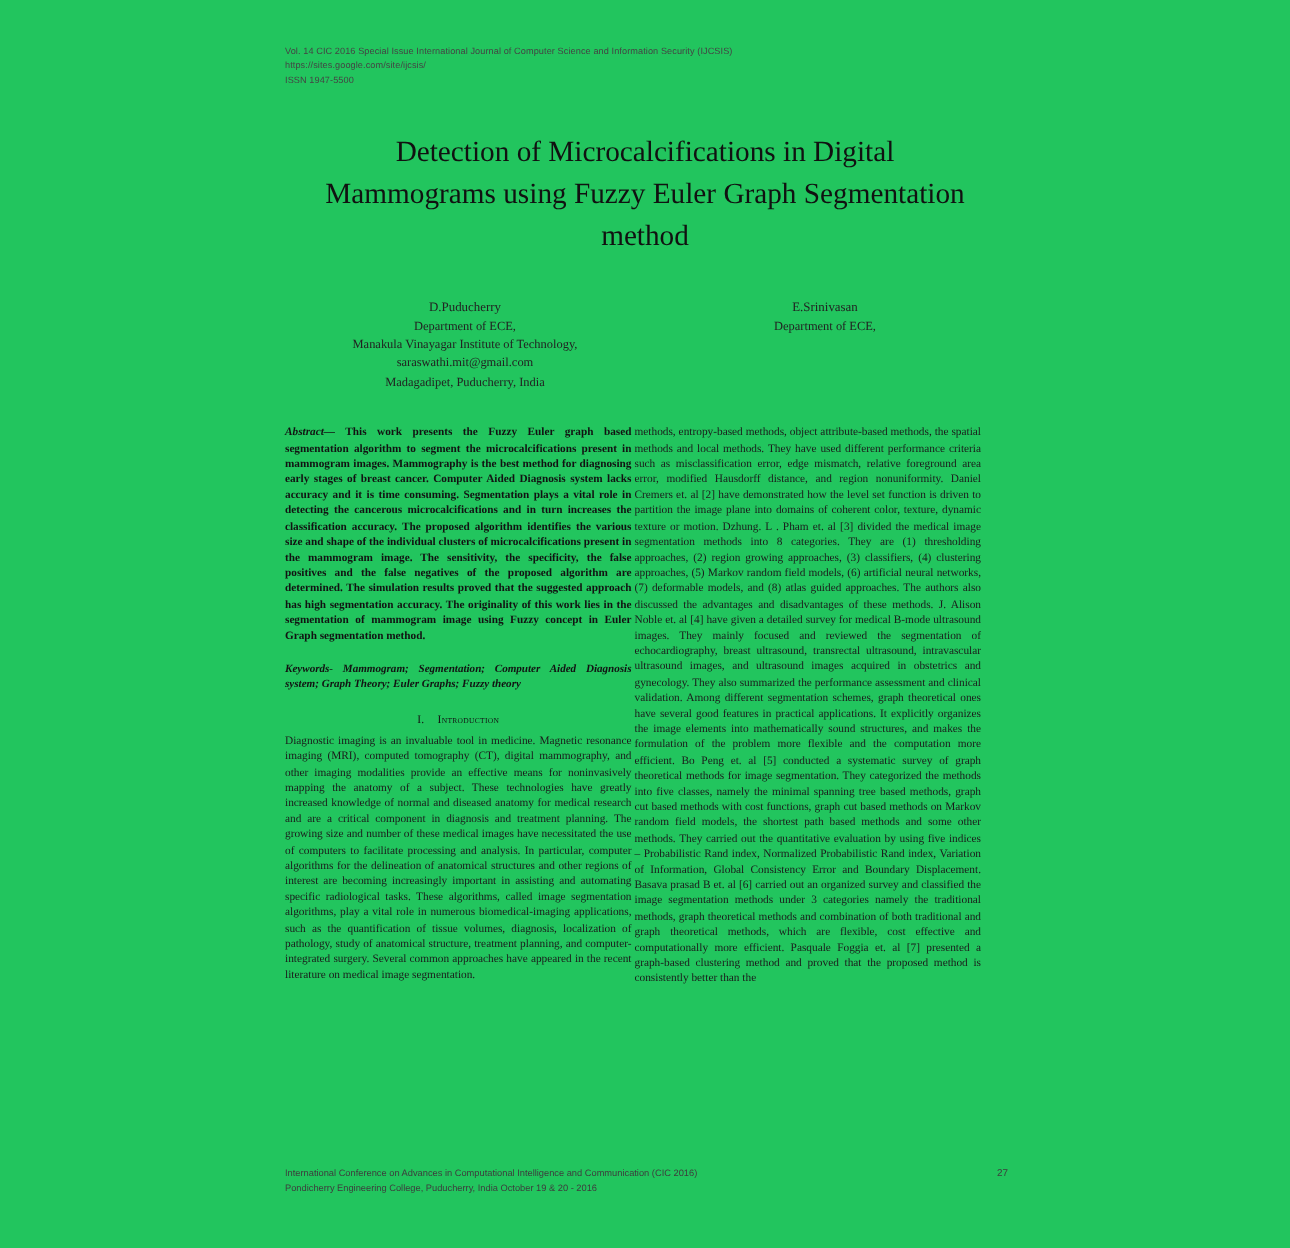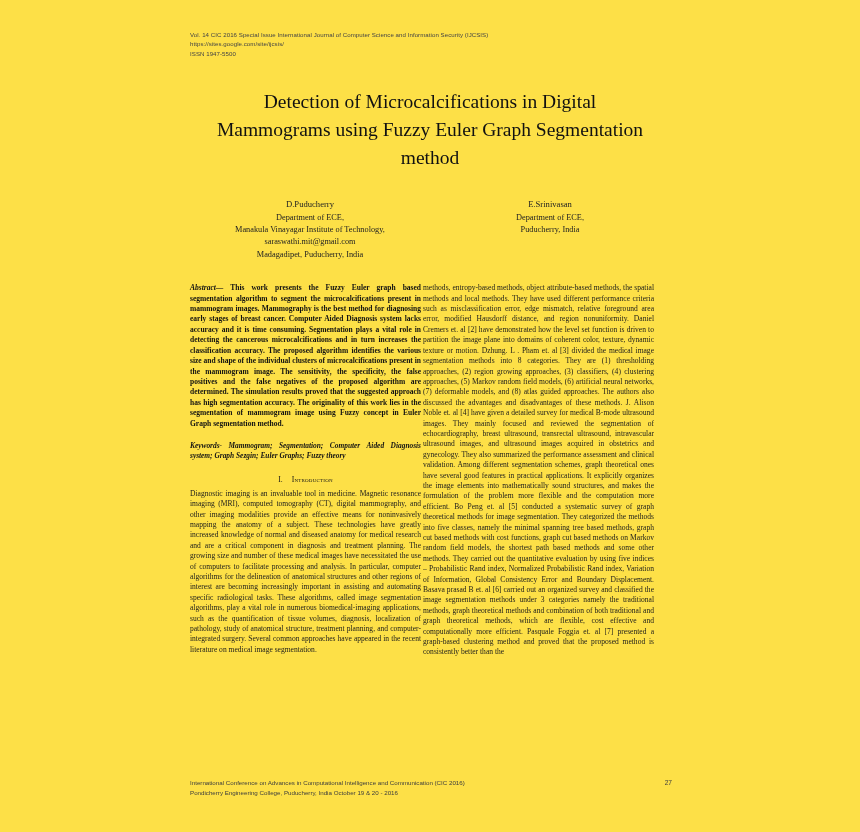--- a/index.html
+++ b/index.html
@@ -11,21 +11,21 @@
     width: 860px;
     height: 832px;
     font-family: "Liberation Serif", serif;
     color: #1a1a1a;
     overflow: hidden;
   }
   .page {
     position: relative;
     width: 860px;
     height: 832px;
-    background: #fde047;
+    background: #22c55e;
     box-sizing: border-box;
     padding: 0;
   }
   .sheet {
     position: absolute;
     left: 190px;
     top: 30px;
     width: 480px;
   }
 
@@ -166,30 +166,29 @@
       <div class="author-block">
         <div class="name">D.Puducherry</div>
         <div class="line">Department of ECE,</div>
         <div class="line">Manakula Vinayagar Institute of Technology,</div>
         <div class="line">saraswathi.mit@gmail.com</div>
         <div class="line">Madagadipet, Puducherry, India</div>
       </div>
       <div class="author-block">
         <div class="name">E.Srinivasan</div>
         <div class="line">Department of ECE,</div>
-        <div class="line">Puducherry, India</div>
       </div>
     </div>
 
     <div class="columns">
 
       <div class="col">
         <p class="abstract"><span class="lead">Abstract—</span><span> This work presents the Fuzzy Euler graph based segmentation algorithm to segment the microcalcifications present in mammogram images. Mammography is the best method for diagnosing early stages of breast cancer. Computer Aided Diagnosis system lacks accuracy and it is time consuming. Segmentation plays a vital role in detecting the cancerous microcalcifications and in turn increases the classification accuracy. The proposed algorithm identifies the various size and shape of the individual clusters of microcalcifications present in the mammogram image. The sensitivity, the specificity, the false positives and the false negatives of the proposed algorithm are determined. The simulation results proved that the suggested approach has high segmentation accuracy. The originality of this work lies in the segmentation of mammogram image using Fuzzy concept in Euler Graph segmentation method.</span></p>
 
-        <p class="keywords"><span>Keywords-</span><span> Mammogram; Segmentation; Computer Aided Diagnosis system; Graph Sezgin; Euler Graphs; Fuzzy theory</span></p>
+        <p class="keywords"><span>Keywords-</span><span> Mammogram; Segmentation; Computer Aided Diagnosis system; Graph Theory; Euler Graphs; Fuzzy theory</span></p>
 
         <div class="section-head"><span class="num">I.</span><span class="caps">Introduction</span></div>
 
         <p class="body">Diagnostic imaging is an invaluable tool in medicine. Magnetic resonance imaging (MRI), computed tomography (CT), digital mammography, and other imaging modalities provide an effective means for noninvasively mapping the anatomy of a subject. These technologies have greatly increased knowledge of normal and diseased anatomy for medical research and are a critical component in diagnosis and treatment planning. The growing size and number of these medical images have necessitated the use of computers to facilitate processing and analysis. In particular, computer algorithms for the delineation of anatomical structures and other regions of interest are becoming increasingly important in assisting and automating specific radiological tasks. These algorithms, called image segmentation algorithms, play a vital role in numerous biomedical-imaging applications, such as the quantification of tissue volumes, diagnosis, localization of pathology, study of anatomical structure, treatment planning, and computer-integrated surgery. Several common approaches have appeared in the recent literature on medical image segmentation.</p>
       </div>
 
       <div class="col">
         <p class="body">methods, entropy-based methods, object attribute-based methods, the spatial methods and local methods. They have used different performance criteria such as misclassification error, edge mismatch, relative foreground area error, modified Hausdorff distance, and region nonuniformity. Daniel Cremers et. al [2] have demonstrated how the level set function is driven to partition the image plane into domains of coherent color, texture, dynamic texture or motion. Dzhung. L . Pham et. al [3] divided the medical image segmentation methods into 8 categories. They are (1) thresholding approaches, (2) region growing approaches, (3) classifiers, (4) clustering approaches, (5) Markov random field models, (6) artificial neural networks, (7) deformable models, and (8) atlas guided approaches. The authors also discussed the advantages and disadvantages of these methods. J. Alison Noble et. al [4] have given a detailed survey for medical B-mode ultrasound images. They mainly focused and reviewed the segmentation of echocardiography, breast ultrasound, transrectal ultrasound, intravascular ultrasound images, and ultrasound images acquired in obstetrics and gynecology. They also summarized the performance assessment and clinical validation. Among different segmentation schemes, graph theoretical ones have several good features in practical applications. It explicitly organizes the image elements into mathematically sound structures, and makes the formulation of the problem more flexible and the computation more efficient. Bo Peng et. al [5] conducted a systematic survey of graph theoretical methods for image segmentation. They categorized the methods into five classes, namely the minimal spanning tree based methods, graph cut based methods with cost functions, graph cut based methods on Markov random field models, the shortest path based methods and some other methods. They carried out the quantitative evaluation by using five indices – Probabilistic Rand index, Normalized Probabilistic Rand index, Variation of Information, Global Consistency Error and Boundary Displacement. Basava prasad B et. al [6] carried out an organized survey and classified the image segmentation methods under 3 categories namely the traditional methods, graph theoretical methods and combination of both traditional and graph theoretical methods, which are flexible, cost effective and computationally more efficient. Pasquale Foggia et. al [7] presented a graph-based clustering method and proved that the proposed method is consistently better than the</p>
       </div>
 

